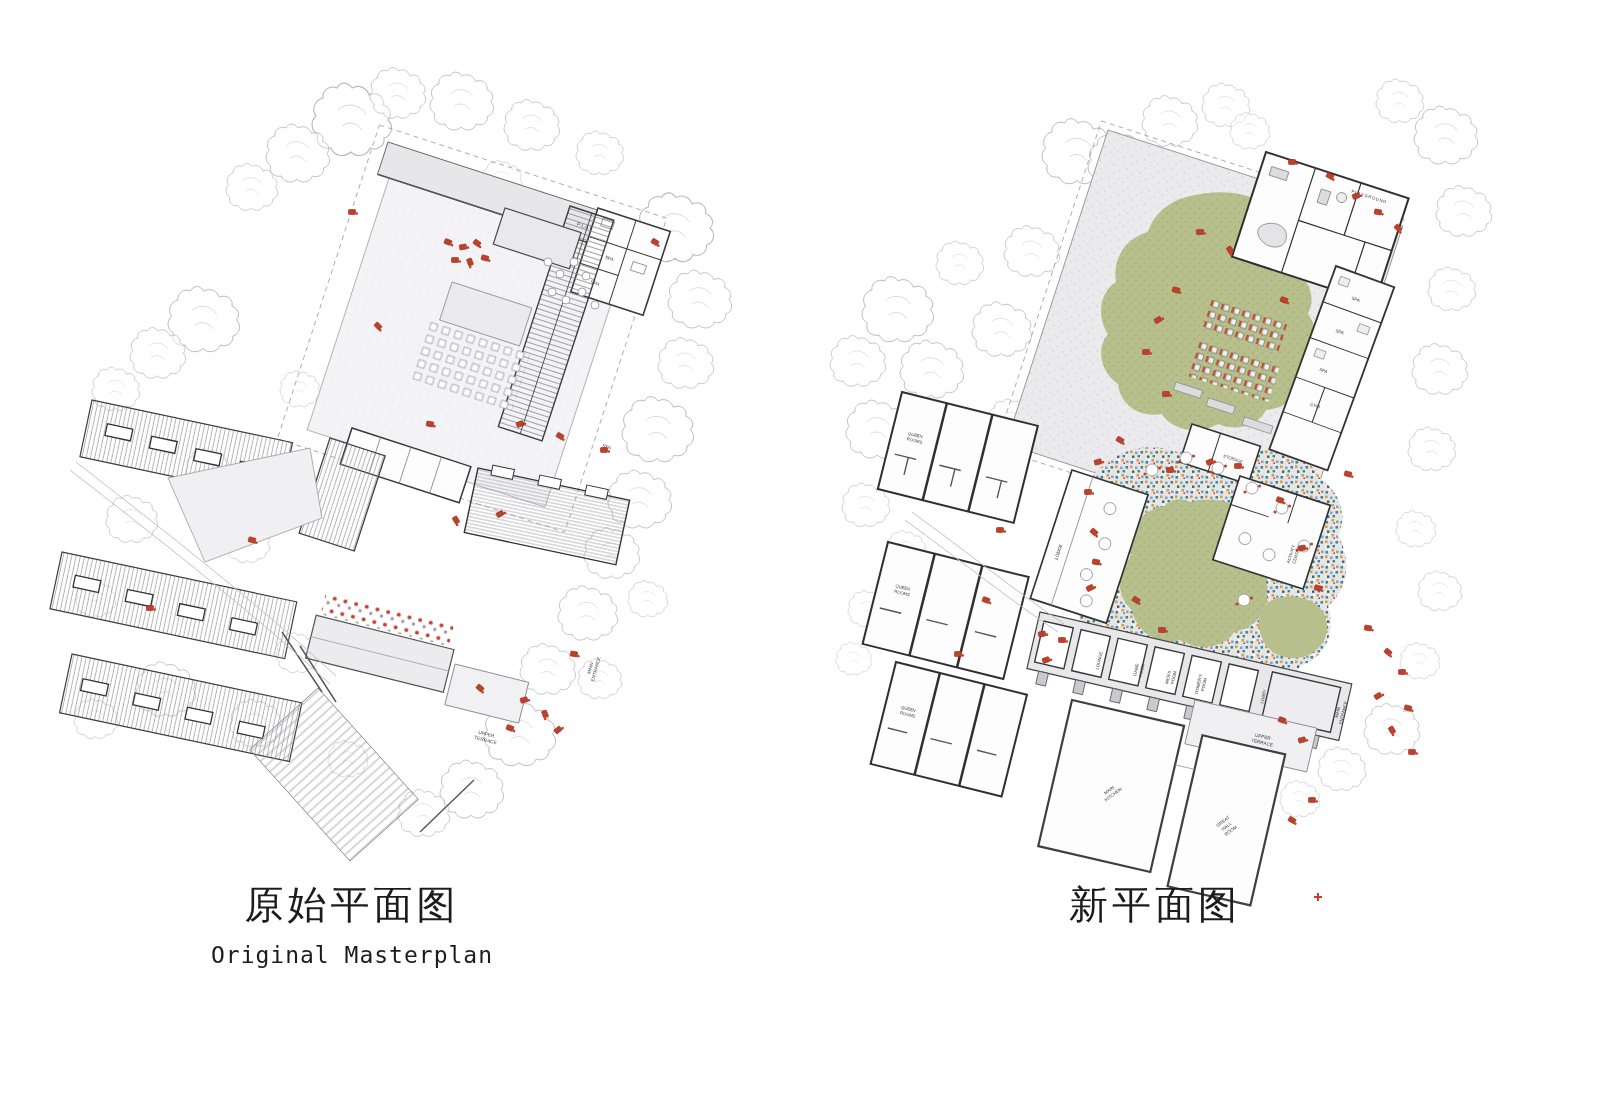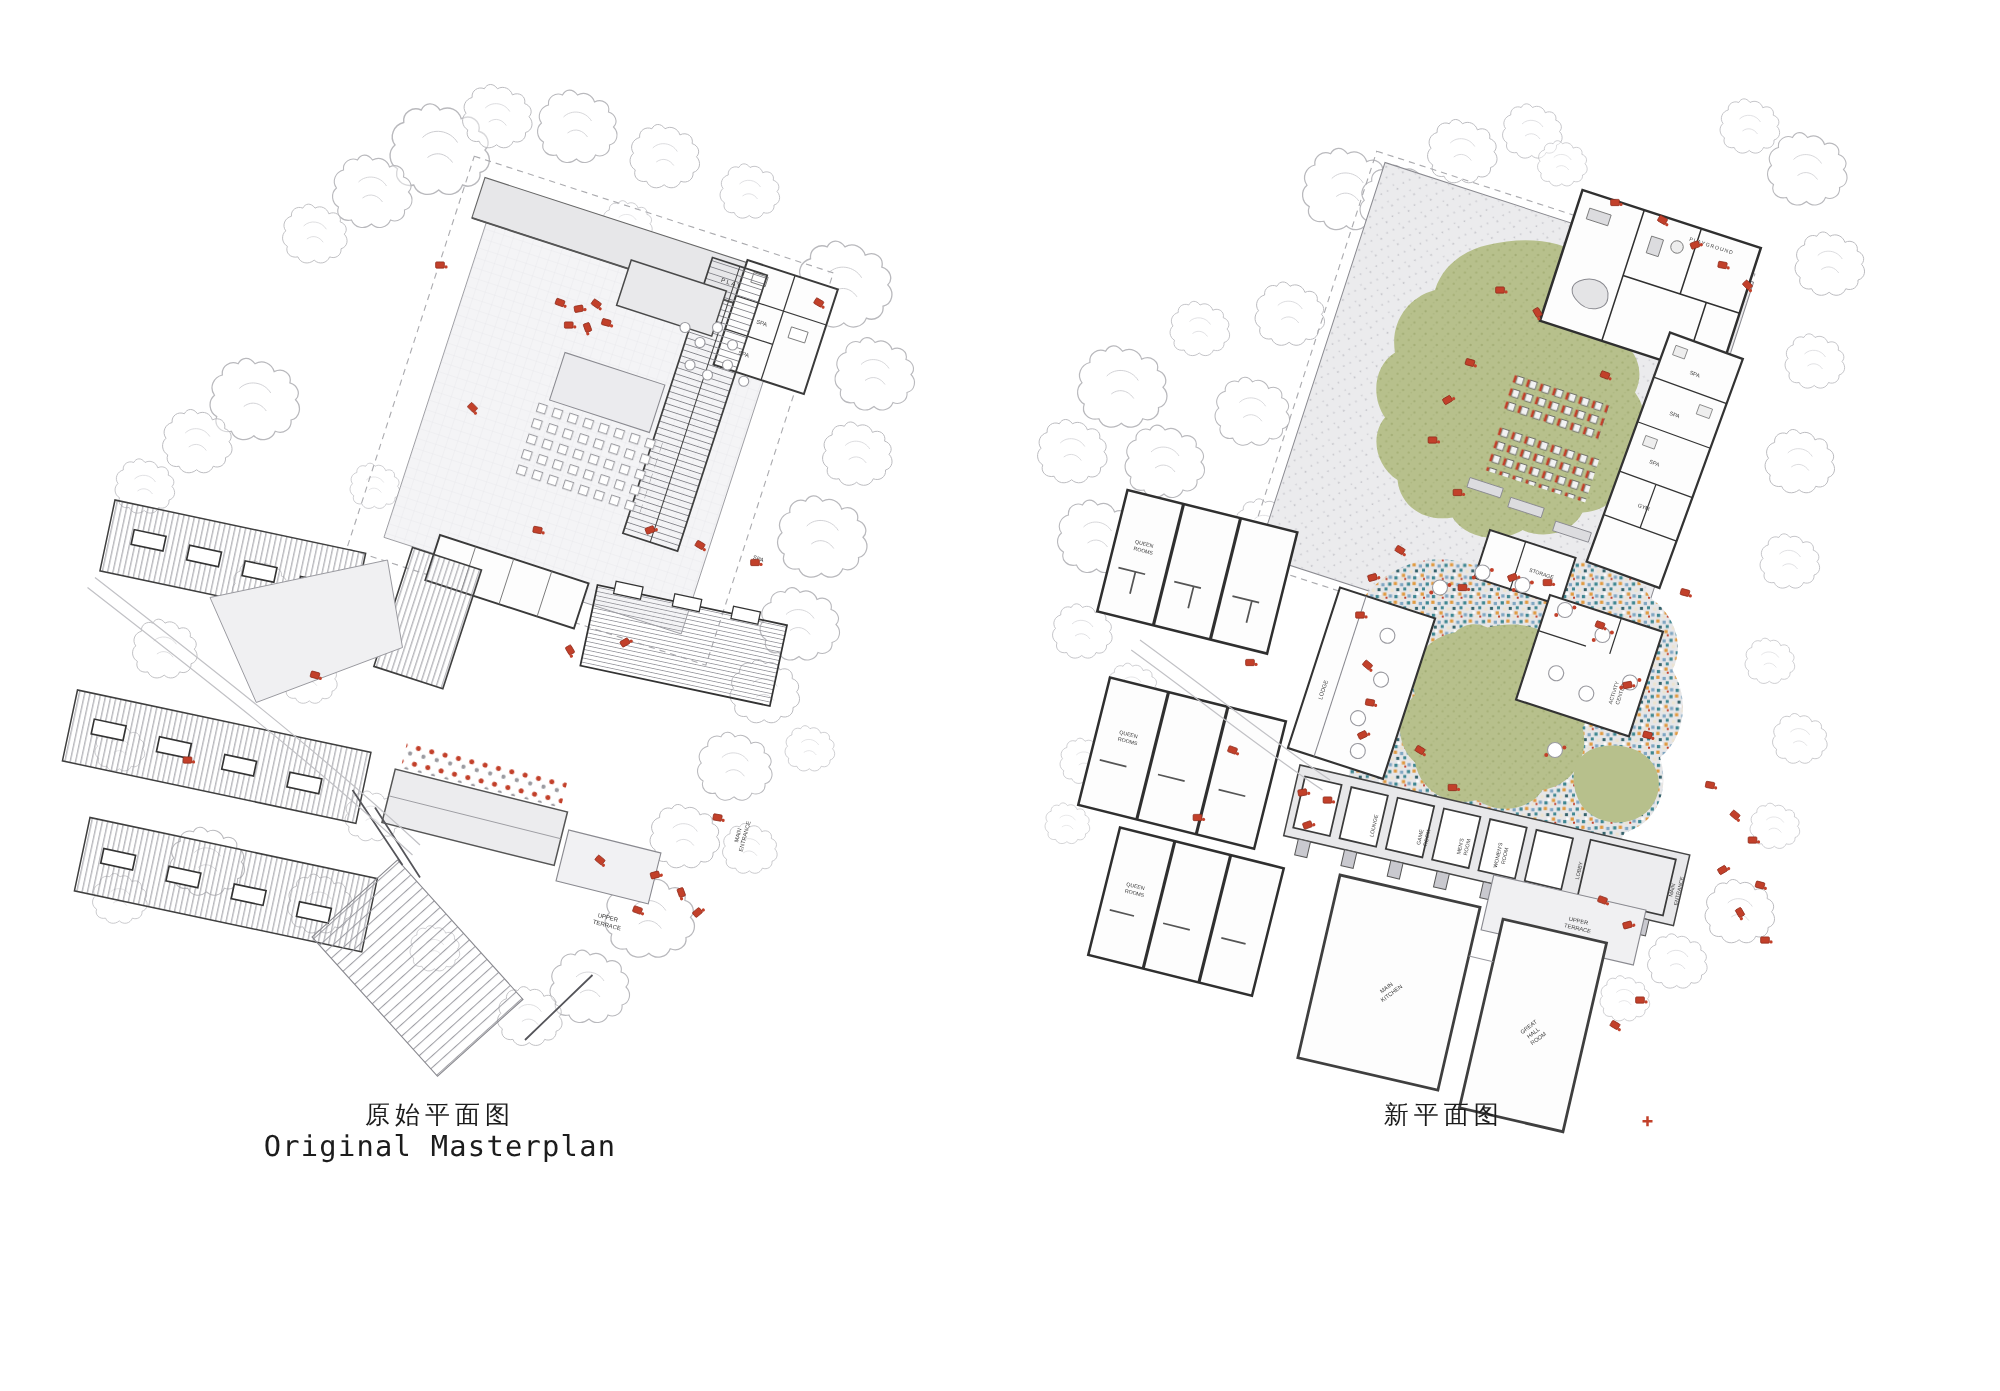--- a/index.html
+++ b/index.html
@@ -1,21 +1,21 @@
 <!DOCTYPE html>
 <html><head>
 <meta charset="utf-8">
 <style>
   html,body{margin:0;padding:0;background:#fff;}
   .canvas{position:relative;width:1600px;height:1113px;background:#ffffff;overflow:hidden;
           font-family:"Liberation Sans",sans-serif;}
   .plan-svg{position:absolute;left:0;top:0;}
   .caption{position:absolute;text-align:center;color:#1c1c1c;}
-  .caption .zh{font-family:Liberation Serif, serif;font-size:20px;letter-spacing:4px;font-weight:500;}
-  .caption .en{font-family:"DejaVu Sans Mono","Liberation Mono",monospace;font-size:23px;letter-spacing:1px;}
+  .caption .zh{font-family:Liberation Serif, serif;font-size:39px;letter-spacing:4px;font-weight:500;}
+  .caption .en{font-family:"DejaVu Sans Mono","Liberation Mono",monospace;font-size:23px;margin-top:10px;letter-spacing:1px;}
   svg text{font-family:"Liberation Sans",sans-serif;fill:#3c3c3c;}
 </style>
 </head>
 <body>
 
 <div class="canvas">
 
 <svg class="plan-svg" width="1600" height="1113" viewBox="0 0 1600 1113" xmlns="http://www.w3.org/2000/svg">
   <defs>
     <g id="tree">

